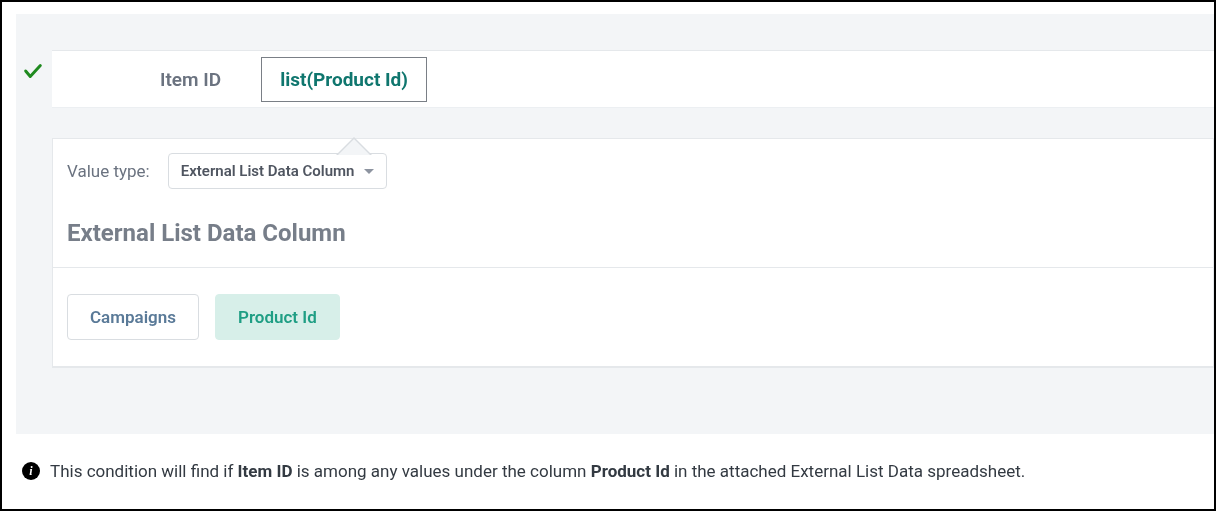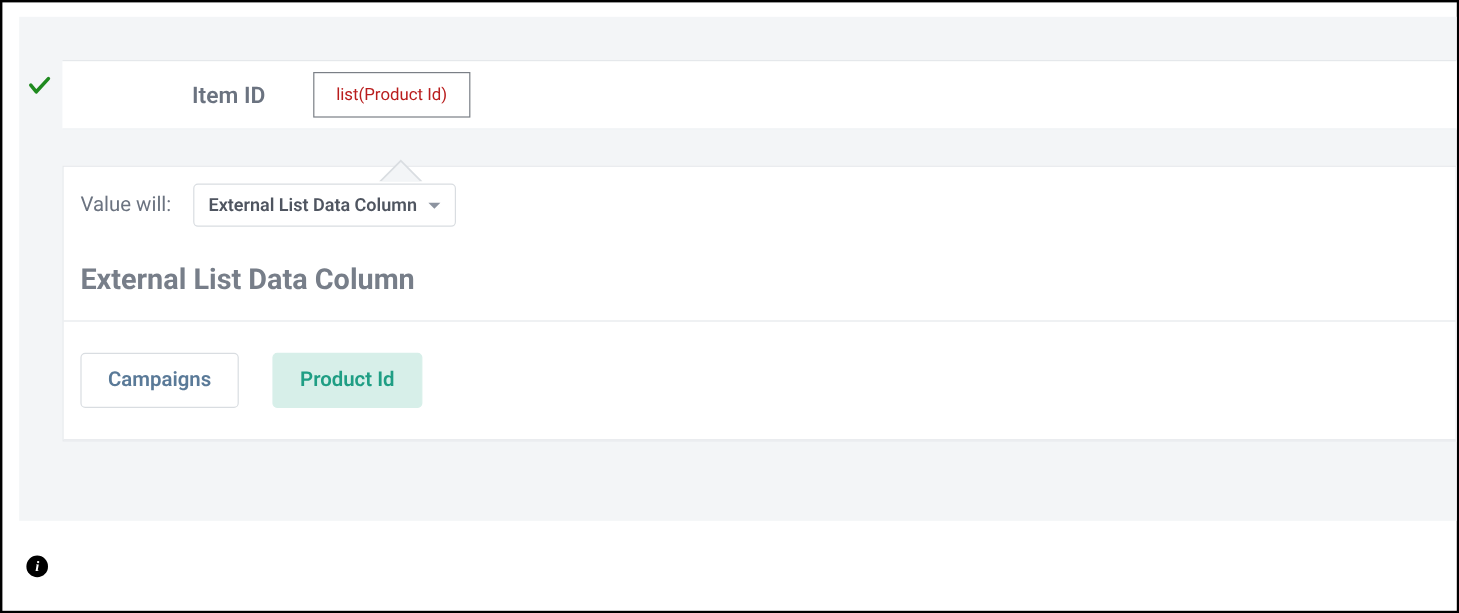--- a/index.html
+++ b/index.html
@@ -48,23 +48,23 @@
       position: relative;
     }
     .cond-text {
       font-size: 19px;
       font-weight: 600;
       color: #6b7380;
     }
     .cond-boxed {
       border: 1px solid #7a7f86;
       padding: 10px 18px;
-      font-size: 14px;
-      font-weight: 400;
-      color: #b91c1c;
+      font-size: 19px;
+      font-weight: 700;
+      color: #0f766e;
       position: relative;
     }
     .pointer-caret {
       position: absolute;
       left: 56%;
       bottom: -36px;
       width: 0;
       height: 0;
     }
     .pointer-caret::before {
@@ -127,21 +127,21 @@
       font-weight: 700;
       color: #777e89;
       padding: 8px 14px 20px 14px;
     }
     .divider {
       height: 1px;
       background: #e5e8eb;
     }
     .chips-row {
       display: flex;
-      gap: 28px;
+      gap: 16px;
       padding: 26px 14px 26px 14px;
     }
     .chip {
       border: 1px solid #d9dde1;
       border-radius: 4px;
       padding: 12px 22px;
       font-size: 17px;
       font-weight: 600;
       color: #5a7a98;
       background: #fff;
@@ -194,34 +194,37 @@
       <span class="cond-text">Item ID</span>
       <span class="cond-boxed">
         <span>list(Product Id)</span>
         <span class="pointer-caret"></span>
       </span>
     </div>
   </div>
 
   <div class="config-panel">
     <div class="value-type-row">
-      <span class="value-type-label">Value will:</span>
+      <span class="value-type-label">Value type:</span>
       <div class="dropdown">
         <span>External List Data Column</span>
         <span class="caret"></span>
       </div>
     </div>
 
     <div class="section-heading">External List Data Column</div>
     <div class="divider"></div>
 
     <div class="chips-row">
       <div class="chip">Campaigns</div>
       <div class="chip selected">Product Id</div>
     </div>
     <div class="divider"></div>
   </div>
 
 </div>
 
 <div class="info-row">
   <span class="info-icon-circle">i</span>
+  <span class="info-text">
+    <span>This condition will find if </span><b>Item ID</b><span> is among any values under the column </span><b>Product Id</b><span> in the attached External List Data spreadsheet.</span>
+  </span>
 </div>
 
 </body></html>

